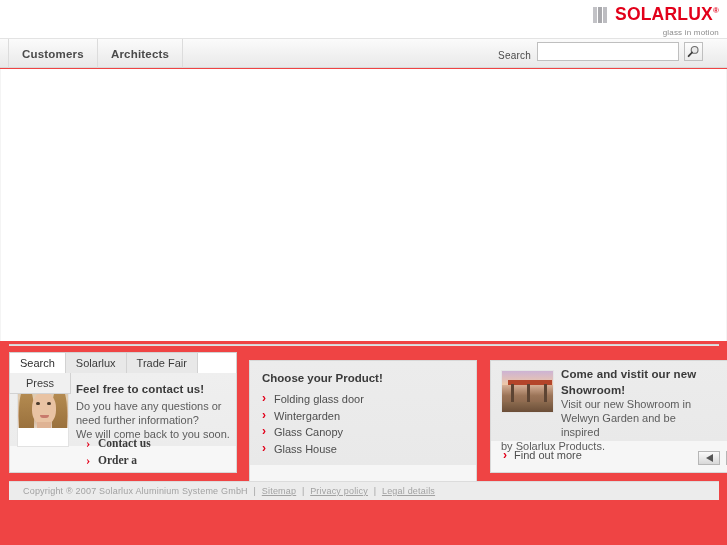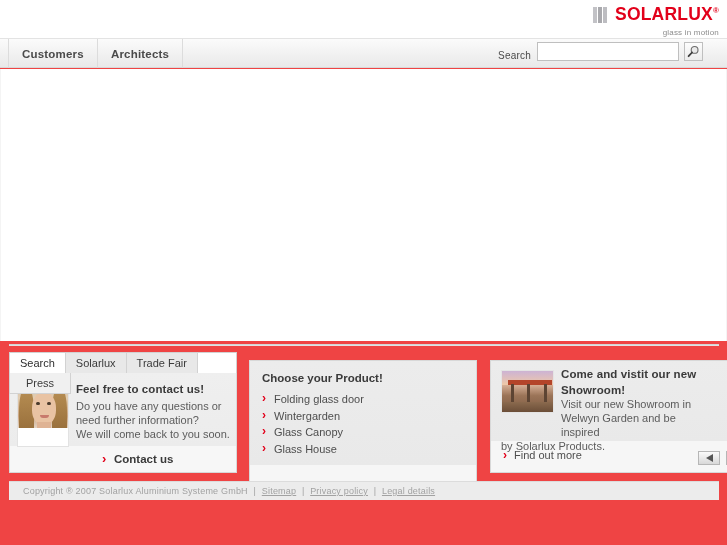--- a/index.html
+++ b/index.html
@@ -249,21 +249,21 @@
     letter-spacing: 0.1px;
   }
   .teaser-p {
     font-size: 11px;
     color: #5c5c5c;
     line-height: 14px;
     margin: 0;
   }
   .linklist {
     position: absolute; left: 76px; top: 62px;
-    margin: 16px; padding: 0; list-style: none;
+    margin: 0; padding: 0; list-style: none; font-family: Liberation Serif, serif;
   }
   .linklist li {
     font-size: 11.5px;
     font-weight: bold;
     color: #3a3a3a;
     line-height: 17px;
     position: relative;
     padding-left: 12px;
     cursor: pointer;
   }

